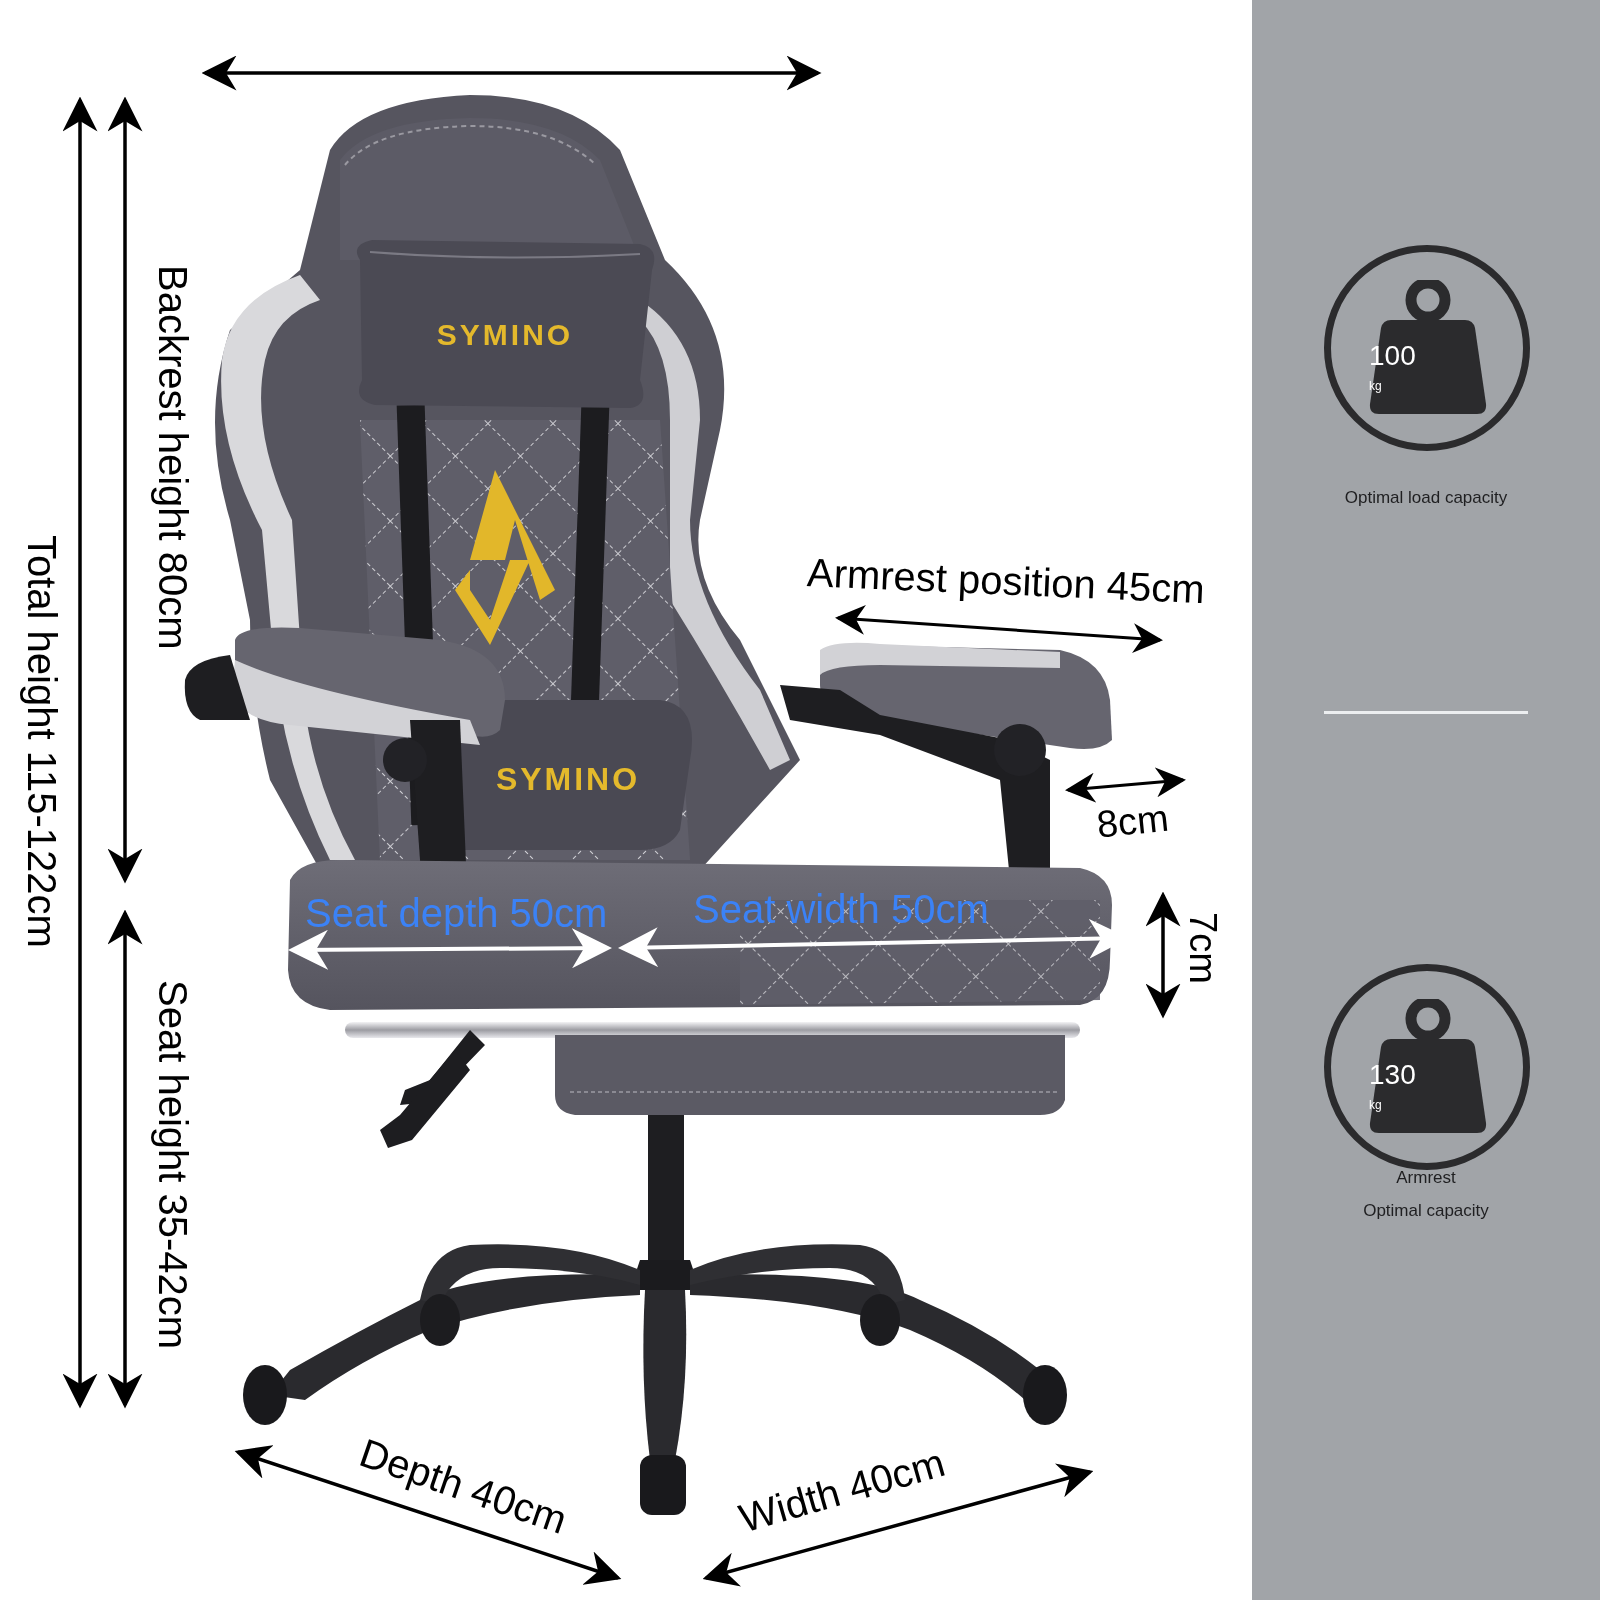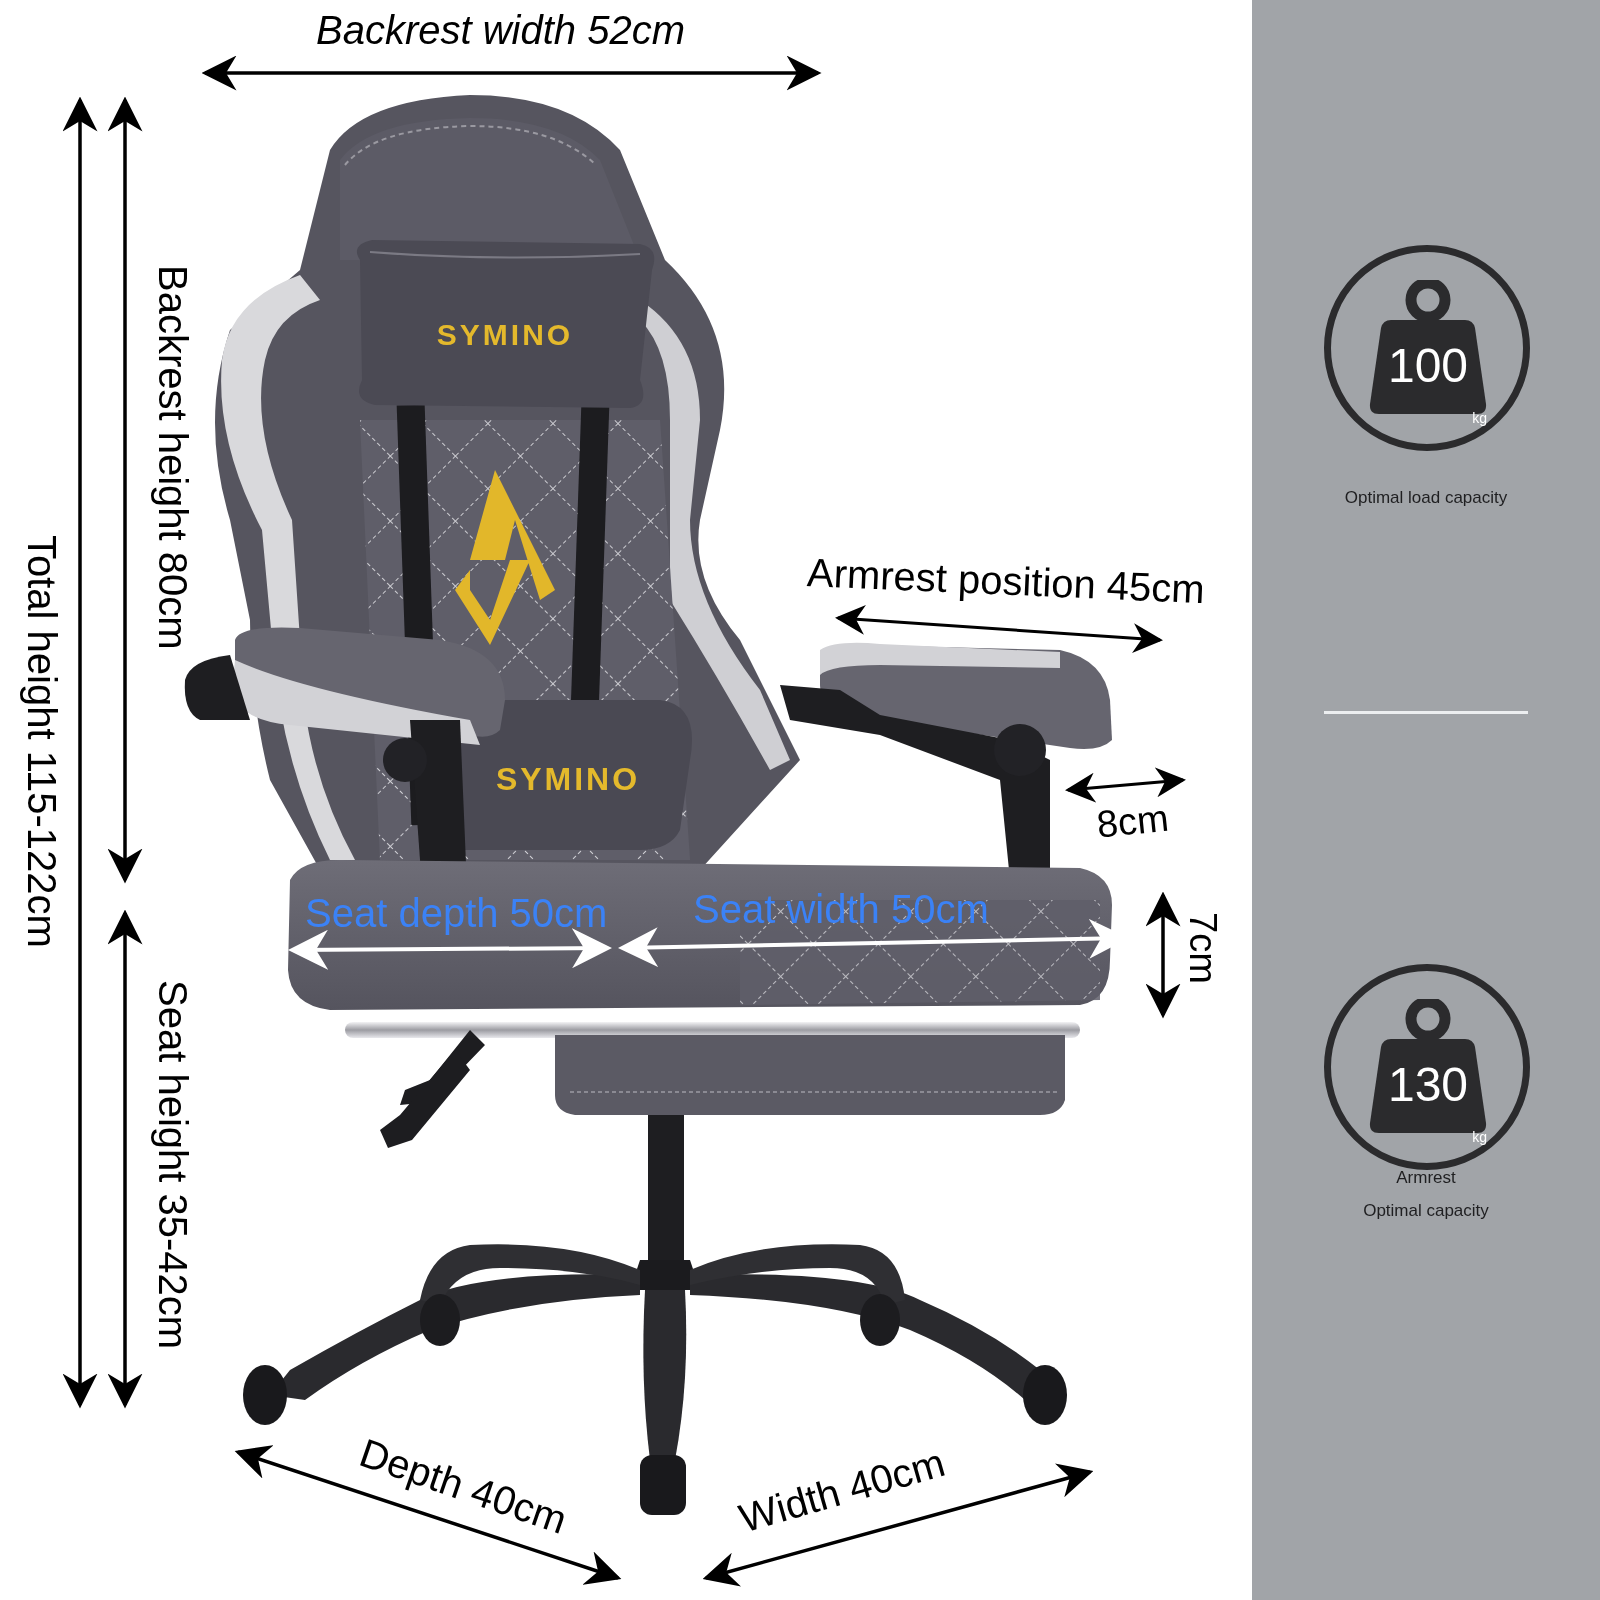--- a/index.html
+++ b/index.html
@@ -9,22 +9,22 @@
   .sidebar { position: absolute; left: 1252px; top: 0; width: 348px; height: 1600px; background: #a1a4a8; }
   .chair-svg { position: absolute; left: 0; top: 0; width: 1252px; height: 1600px; }
   .arrows-svg { position: absolute; left: 0; top: 0; width: 1252px; height: 1600px; pointer-events: none; }
   .lbl { position: absolute; font-size: 40px; white-space: nowrap; line-height: 1; color: #000; }
   .lbl.italic { font-style: italic; }
   .lbl.white { color: #3b82f6; }
   .vert-down { transform-origin: left top; transform: rotate(90deg); }
   .badge { position: absolute; left: 72px; width: 206px; height: 206px; border: 7px solid #2b2b2d; border-radius: 50%; box-sizing: border-box; }
   .weight { position: absolute; left: 38px; top: 28px; width: 118px; height: 140px; }
   .weight svg { width: 118px; height: 140px; display: block; }
-  .w-num { position: absolute; left: 0; width: 118px; text-align: center; color: #fff; font-size: 48px; top: 62px; line-height: 1; }
-  .w-unit { position: absolute; left: 0; width: 118px; text-align: right; color: #fff; font-size: 14px; top: 100px; line-height: 1; margin-top: 31px; }
+  .w-num { position: absolute; left: 0; width: 118px; text-align: left; color: #fff; font-size: 28px; top: 62px; line-height: 1; }
+  .w-unit { position: absolute; left: 0; width: 118px; text-align: left; color: #fff; font-size: 12px; top: 100px; line-height: 1; }
   .cap { position: absolute; left: 0; width: 348px; text-align: center; font-size: 17px; color: #1f1f21; line-height: 1.4; }
   .divider { position: absolute; left: 72px; top: 711px; width: 204px; height: 3px; background: #eceef0; }
 </style>
 </head>
 <body>
 
 <div class="canvas">
 
   <svg class="chair-svg" viewBox="0 0 1252 1600" xmlns="http://www.w3.org/2000/svg">
     <defs>
@@ -128,21 +128,20 @@
 
     <line x1="292" y1="950" x2="608" y2="948" stroke="#fff" stroke-width="4" marker-start="url(#ahw)" marker-end="url(#ahw)"></line>
 
     <line x1="622" y1="948" x2="1125" y2="938" stroke="#fff" stroke-width="4" marker-start="url(#ahw)" marker-end="url(#ahw)"></line>
 
     <line x1="238" y1="1452" x2="618" y2="1578" stroke="#000" stroke-width="3.5" marker-start="url(#ah)" marker-end="url(#ah)"></line>
 
     <line x1="706" y1="1578" x2="1090" y2="1472" stroke="#000" stroke-width="3.5" marker-start="url(#ah)" marker-end="url(#ah)"></line>
   </svg>
 
-  <div class="lbl italic" style="left:316px; top:10px;">Backrest width 52cm</div>
 
   <div class="lbl vert-down" style="left:62px; top:535px;">Total height 115-122cm</div>
   <div class="lbl vert-down" style="left:193px; top:265px;">Backrest height 80cm</div>
   <div class="lbl vert-down" style="left:193px; top:980px;">Seat height 35-42cm</div>
 
   <div class="lbl" style="left:808px; top:552px; transform: rotate(2.5deg); transform-origin:left top;">Armrest position 45cm</div>
   <div class="lbl" style="left:1095px; top:806px; transform: rotate(-6deg); transform-origin:left top; font-size:38px;">8cm</div>
   <div class="lbl vert-down" style="left:1222px; top:912px; font-size:38px;">7cm</div>
 
   <div class="lbl white" style="left:305px; top:893px;">Seat depth 50cm</div>

